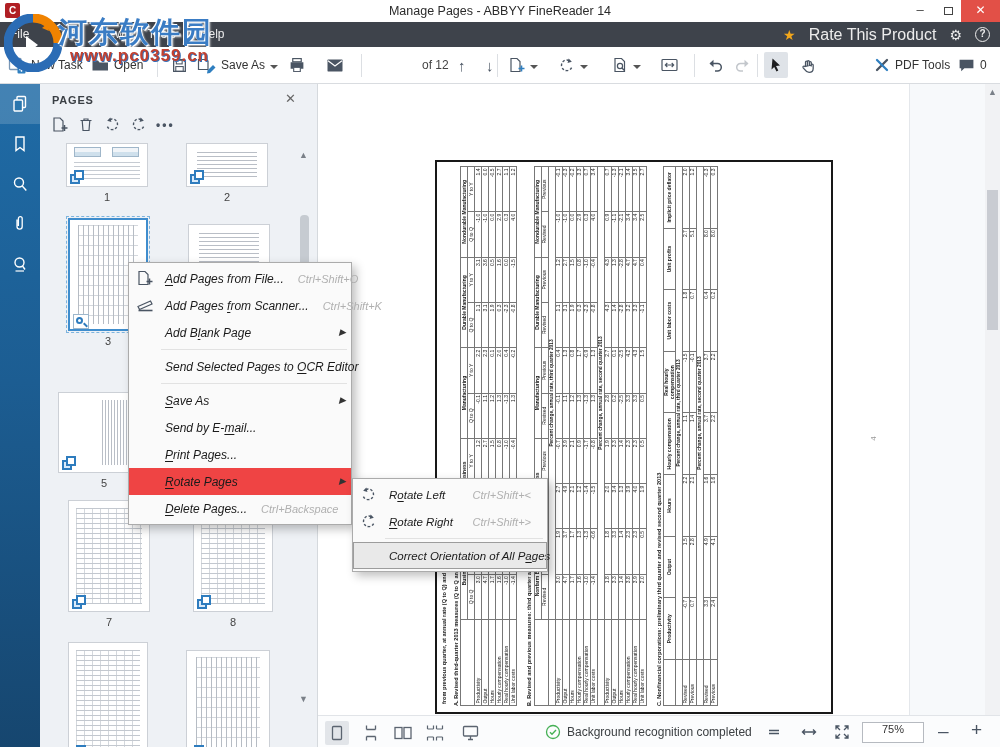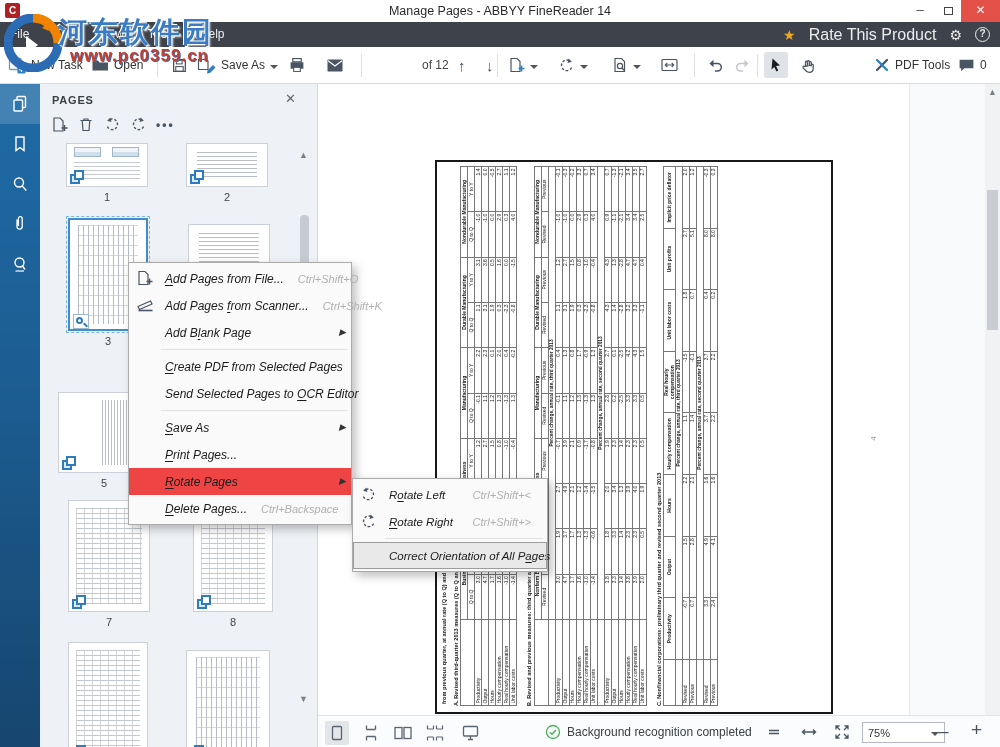--- a/index.html
+++ b/index.html
@@ -89,21 +89,21 @@
 .doctbl .note{text-align:center;font-size:4.8px;font-weight:bold;}
 .doctbl .rl{width:86px;}
 .c3 .rl{width:46px;}
 
 
 .statusbar{left:318px;top:715px;width:682px;height:32px;background:#fbfcfd;border-top:1px solid #e1e4e8;}
 .st{position:absolute;display:flex;align-items:center;gap:6px;}
 .viewbtn{padding:3px;border-radius:2px;}
 .viewbtn.sel{background:#e2e5e9;}
 .stmsg{font-size:12px;color:#3c4043;}
-.zoombox{width:83px;height:21px;border:1px solid #b6bac0;background:#fff;display:flex;align-items:center;padding:0 5px;font-size:11px;color:#333;}
+.zoombox{width:62px;height:21px;border:1px solid #b6bac0;background:#fff;display:flex;align-items:center;padding:0 5px;font-size:11px;color:#333;flex-direction:column;}
 .zoombox .car{margin-left:auto;margin-top:7px;}
 .zpm{font-size:19px;color:#4a5563;line-height:18px;}
 
 
 .menu{background:#fafafa;border:1px solid #ababab;box-shadow:4px 4px 9px rgba(0,0,0,.25);padding:2px 0;font-style:italic;}
 #ctx{left:128px;top:262px;width:224px;z-index:50;}
 #submenu{left:352px;top:478px;width:196px;z-index:55;}
 .mi{height:27px;display:flex;align-items:center;position:relative;padding:0 16px 0 36px;font-size:12px;color:#1b1b1b;white-space:nowrap;}
 #submenu .mi{font-size:11.5px;}
 .mi .ic{position:absolute;left:7px;top:5px;width:20px;}
@@ -858,31 +858,31 @@
         <span class="sc">Ctrl+Shift+K</span>
       </div>
       <div class="mi">
         <span class="ic"></span>
         <span class="lb">Add B<u>l</u>ank Page</span>
         <span class="ar">▶</span>
       </div>
       <div class="msep"></div>
       <div class="mi">
         <span class="ic"></span>
-        <span class="lb"><u>C</u>reate PDF from Selected Pages</span>
-      </div>
-      <div class="mi">
-        <span class="ic"></span>
         <span class="lb">Send Selected Pages to <u>O</u>CR Editor</span>
       </div>
       <div class="msep"></div>
       <div class="mi">
         <span class="ic"></span>
         <span class="lb"><u>S</u>ave As</span>
         <span class="ar">▶</span>
+      </div>
+      <div class="mi">
+        <span class="ic"></span>
+        <span class="lb">Send by E-<u>m</u>ail...</span>
       </div>
       <div class="mi">
         <span class="ic"></span>
         <span class="lb"><u>P</u>rint Pages...</span>
       </div>
       <div class="mi hl">
         <span class="ic"></span>
         <span class="lb"><u>R</u>otate Pages</span>
         <span class="ar">▶</span>
       </div>

